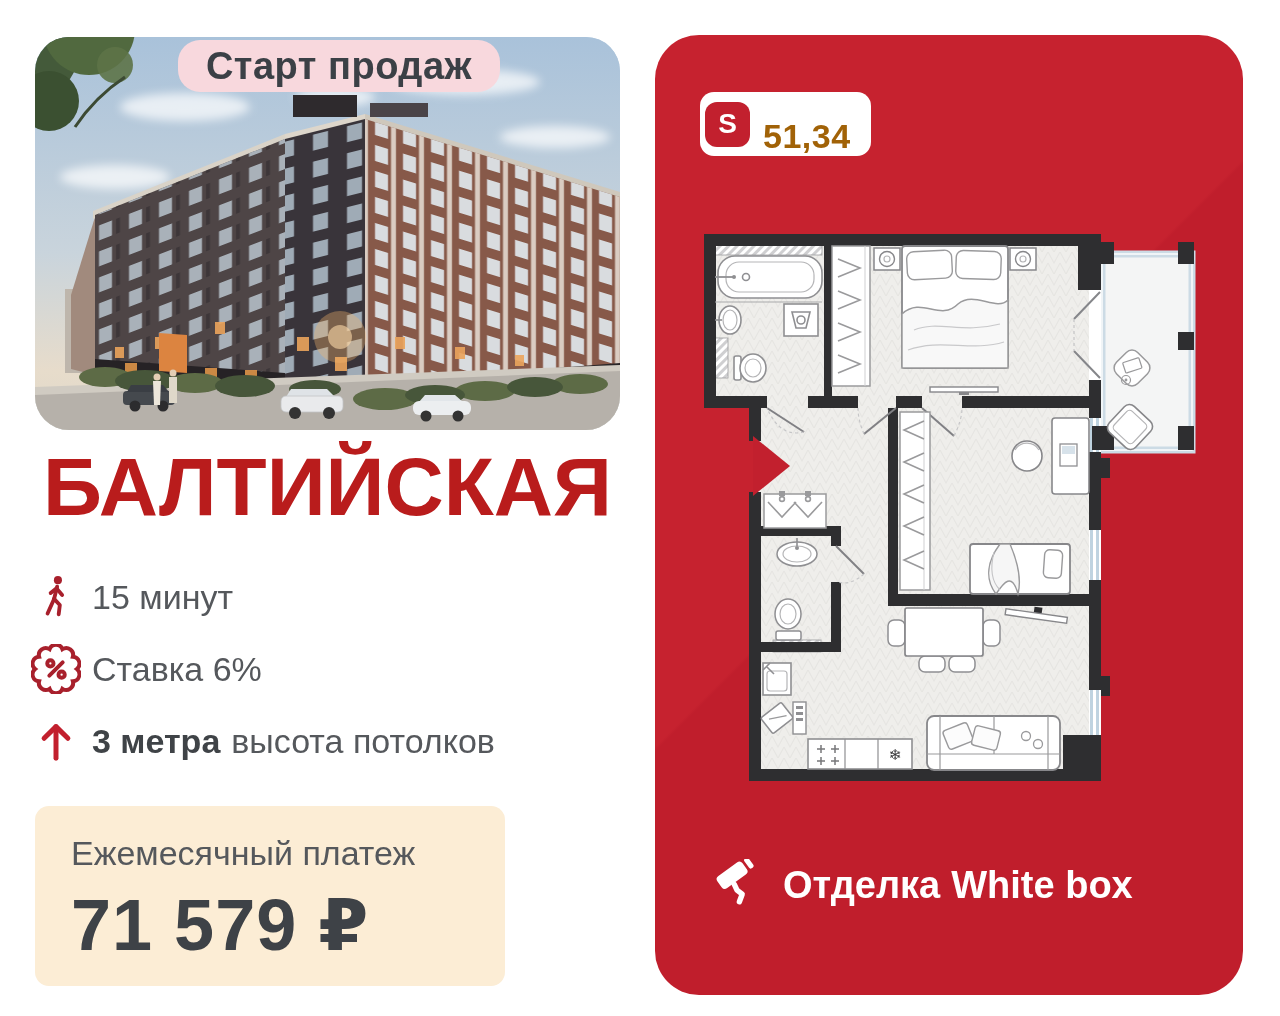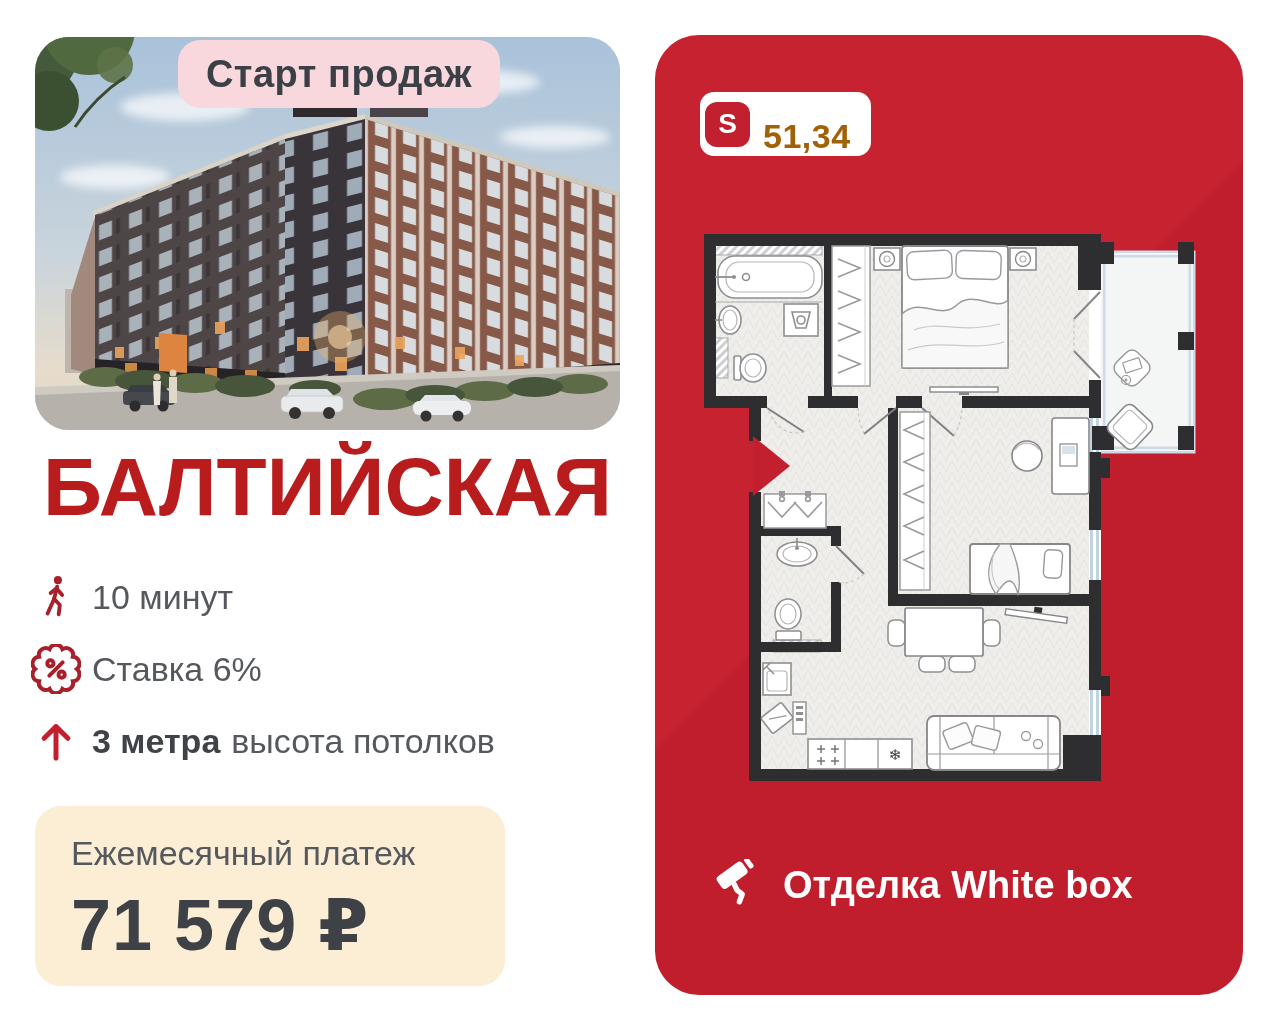--- a/index.html
+++ b/index.html
@@ -8,41 +8,41 @@
     font-family:"Liberation Sans","DejaVu Sans",sans-serif;
     -webkit-font-smoothing:antialiased;
   }
   
   .photo{
     position:absolute;left:35px;top:37px;width:585px;height:393px;
     border-radius:34px;overflow:hidden;background:#bcd0e2;
   }
   .photo svg{display:block;width:585px;height:393px;}
   .start-badge{
-    position:absolute;left:143px;top:3px;width:322px;height:68px;
+    position:absolute;left:143px;top:3px;width:322px;height:52px;
     background:#f8d8dd;border-radius:22px;
     display:flex;align-items:center;justify-content:center;
   }
   .start-badge span{font-size:38px;font-weight:700;color:#3b4046;letter-spacing:.5px;}
   .title{
     position:absolute;left:43px;top:444px;width:600px;margin:0;
     font-size:82px;line-height:1.05;font-weight:800;color:#b91c1c;letter-spacing:0;
   }
   .features{
     position:absolute;left:30px;top:572px;margin:0;padding:0;list-style:none;
     display:flex;flex-direction:column;gap:22px;
   }
   .features li{display:flex;align-items:center;height:50px;}
   .f-icon{width:52px;display:flex;align-items:center;justify-content:center;flex:0 0 52px;}
   .f-text{margin-left:10px;font-size:34px;color:#55585c;}
   .f-text b{font-weight:700;color:#3f4347;}
   .f-rest{margin-left:11px;margin-top:39px;}
   .payment{
     position:absolute;left:35px;top:806px;width:470px;height:180px;box-sizing:border-box;
-    background:#fcedd5;border-radius:26px;padding:28px 36px;
+    background:#fcedd5;border-radius:14px;padding:28px 36px;
   }
   .pay-label{font-size:34px;color:#55585c;}
   .pay-value{margin-top:10px;font-size:72px;font-weight:800;color:#3e4247;letter-spacing:1px;}
   
   .card{
     position:absolute;left:655px;top:35px;width:588px;height:960px;
     border-radius:44px;
     background:linear-gradient(135deg,#c6222f 0%,#c6222f 46%,#c01e2c 46.3%,#c01e2c 100%);
   }
   .area-badge{
@@ -205,21 +205,21 @@
             <circle cx="13" cy="3.2" r="2.1" fill="#a8202c"></circle>
             <g stroke="#a8202c" stroke-width="2" stroke-linecap="round" stroke-linejoin="round" fill="none">
               <path d="M12.6 6.6 L11 13"></path>
               <path d="M12.3 7.5 L15.2 11"></path>
               <path d="M12.3 7.5 L9.2 9.9"></path>
               <path d="M11 13 L7.6 20.6"></path>
               <path d="M11 13 L14 16.2 L13.4 21"></path>
             </g>
           </svg>
         </span>
-        <span class="f-text">10 минут</span>
+        <span class="f-text">15 минут</span>
       </li>
       <li>
         <span class="f-icon">
           <svg width="50" height="50" viewBox="0 0 24 24">
             <g stroke="#a8202c" stroke-width="1.9" fill="none" stroke-linecap="round">
               <path d="M22 12 A3.3 3.3 0 0 1 20.09 17.88 A3.3 3.3 0 0 1 15.09 21.51 A3.3 3.3 0 0 1 8.91 21.51 A3.3 3.3 0 0 1 3.91 17.88 A3.3 3.3 0 0 1 2 12 A3.3 3.3 0 0 1 3.91 6.12 A3.3 3.3 0 0 1 8.91 2.49 A3.3 3.3 0 0 1 15.09 2.49 A3.3 3.3 0 0 1 20.09 6.12 A3.3 3.3 0 0 1 22 12 Z"></path>
               <path d="M8.8 15.2 L15.2 8.8"></path>
               <circle cx="9.3" cy="9.3" r="1.5"></circle>
               <circle cx="14.7" cy="14.7" r="1.5"></circle>
             </g>

